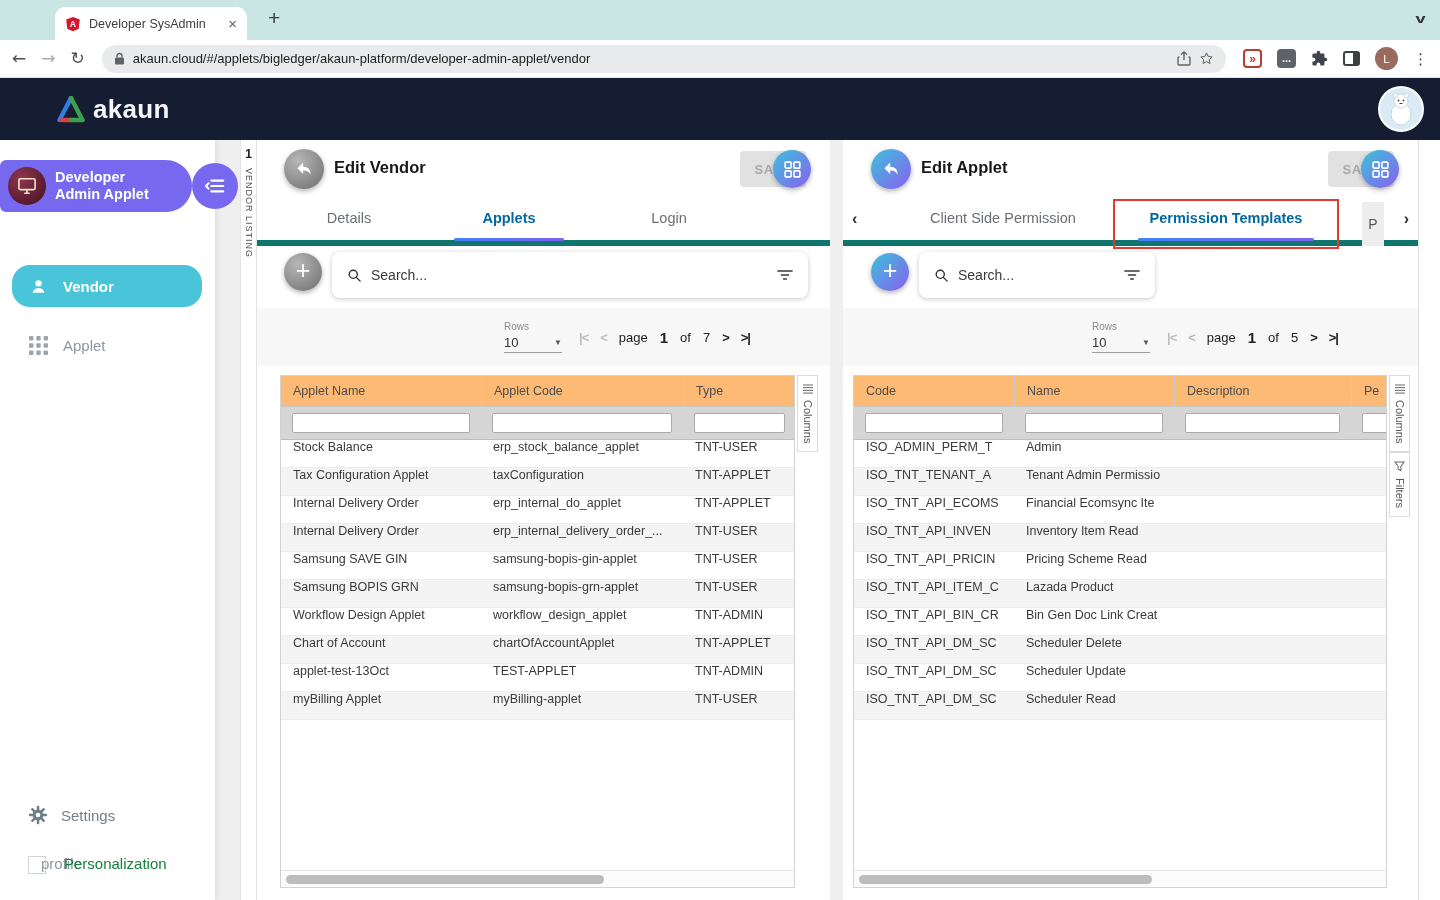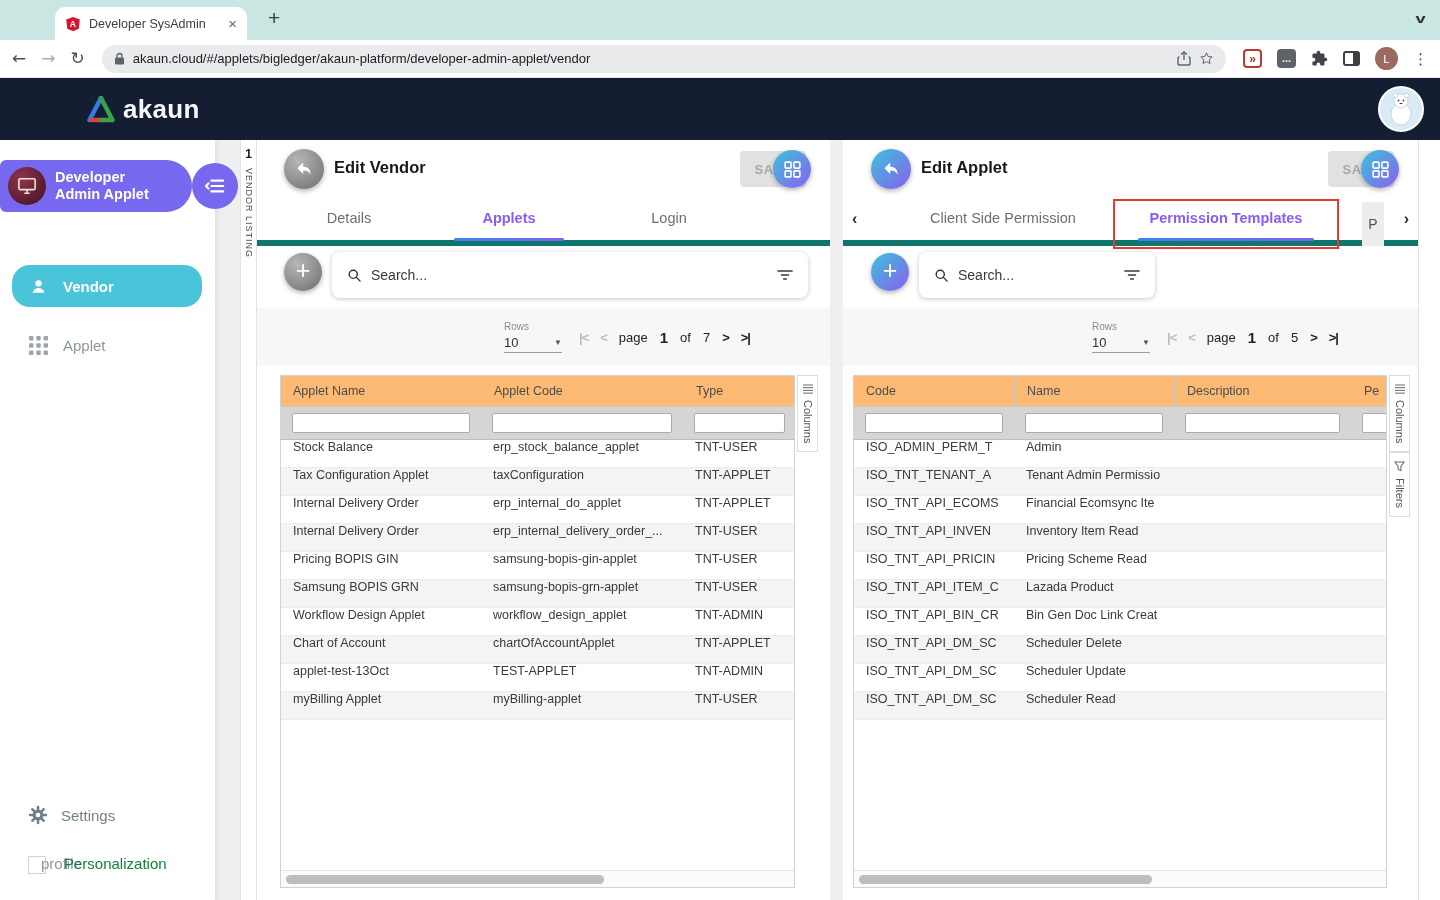--- a/index.html
+++ b/index.html
@@ -22,21 +22,21 @@
 .abspacer{flex:1}
 .extrow{display:flex;align-items:center;gap:15px}
 .ext-red{width:19px;height:19px;border:2px solid #bb3a31;border-radius:4px;color:#bb3a31;font-weight:700;font-size:12px;display:grid;place-items:center;line-height:1}
 .ext-gray{width:19px;height:19px;background:#5f6368;border-radius:4px;color:#fff;font-weight:700;font-size:11px;display:grid;place-items:center;line-height:1}
 .panelbox{width:17px;height:15px;border:2px solid #3c4043;border-radius:3px;position:relative}
 .panelbox::after{content:"";position:absolute;right:0;top:0;bottom:0;width:5px;background:#3c4043}
 .chrome-avatar{width:23px;height:23px;border-radius:50%;background:#9b6a5f;color:#fff;font-size:11.5px;display:grid;place-items:center}
 .kebab{color:#3c4043;font-size:15px;letter-spacing:0}
 
 
-.appheader{height:62px;background:#141d32;display:flex;align-items:center;padding:0 36px;position:relative}
+.appheader{height:62px;background:#141d32;display:flex;align-items:center;padding:0 6px;position:relative}
 .logo{display:flex;align-items:center;gap:7px;margin-left:50px}
 .logo-text{color:#f4f6f8;font-size:26px;font-weight:700;letter-spacing:.3px}
 .penguin{position:absolute;right:16px;top:8px;width:46px;height:46px;border-radius:50%;background:#d9ebf5;border:2.5px solid #fff;display:grid;place-items:center;overflow:hidden}
 
 
 .appbody{position:absolute;top:140px;left:0;right:0;bottom:0;background:#efefef}
 .sidebar{position:absolute;left:0;top:0;bottom:0;width:215px;background:#fff;box-shadow:2px 0 5px rgba(0,0,0,.07);z-index:2}
 .app-pill{position:absolute;left:0;top:20px;width:192px;height:52px;background:#7668ef;border-radius:6px 26px 26px 6px;display:flex;align-items:center;z-index:3}
 .monitor-badge{width:38px;height:38px;border-radius:50%;background:radial-gradient(circle at 35% 30%,#8d3550,#43101f);margin-left:8px;display:grid;place-items:center;flex:none}
 .app-pill-label{color:#fff;font-size:14.5px;font-weight:600;line-height:1.2;margin-left:9px;width:116px}
@@ -67,21 +67,21 @@
 .backbtn.gray{background:radial-gradient(circle at 35% 30%,#b7b7b7,#6d6d6d)}
 .backbtn.grad{background:linear-gradient(135deg,#3bc3da,#8b5ff0)}
 .ptitle{position:absolute;left:78px;top:18px;font-size:16.5px;font-weight:700;color:#181818}
 .savebtn{position:absolute;right:24px;top:11px;width:66px;height:36px;background:#e1e1e1;border:none;border-radius:4px;font-size:13px;font-weight:700;color:#a9a9a9;letter-spacing:.6px}
 .ptabs{position:absolute;top:56px;left:0;right:0;height:50px;border-bottom:6px solid #0f766e}
 .ptabs-inner{position:absolute;top:0;display:flex;height:100%}
 .pleft .ptabs-inner{left:13px}
 .pright .ptabs-inner{left:50px}
 .ptab{display:grid;place-items:center;font-size:14.5px;color:#6b6f73;cursor:pointer}
 .pleft .ptab{width:160px}
-.ptab.active{color:#8b5cf6;font-weight:600;position:relative}
+.ptab.active{color:#0369a1;font-weight:600;position:relative}
 .ptab.active::after{content:"";position:absolute;bottom:-1px;left:25px;right:25px;height:3px;border-radius:2px;background:linear-gradient(90deg,#3f82f6,#7e63f1)}
 .redbox{position:absolute;left:270px;top:3px;width:226px;height:50px;border:2.5px solid #e23b32;z-index:4;pointer-events:none}
 .tab-partial{position:absolute;right:34px;top:6px;width:22px;height:44px;background:#ededed;color:#555;font-size:14px;display:grid;place-items:center;overflow:hidden}
 .chev{position:absolute;top:14px;font-size:16px;color:#2e2e2e;font-weight:700;cursor:pointer}
 .chev.l{left:9px}.chev.r{right:9px}
 .ptools{position:absolute;top:106px;left:0;right:0;height:62px}
 .plusbtn{position:absolute;left:28px;top:7px;width:38px;height:38px;border-radius:50%;border:none;color:#fff;font-size:25px;line-height:1;display:grid;place-items:center;box-shadow:0 2px 5px rgba(0,0,0,.3);cursor:pointer;padding-bottom:3px}
 .plusbtn.gray{background:radial-gradient(circle at 35% 30%,#b7b7b7,#6d6d6d)}
 .plusbtn.grad{background:linear-gradient(135deg,#3bc3da,#8b5ff0)}
 .searchbox{position:absolute;left:76px;top:6px;height:46px;background:#fff;border-radius:8px;box-shadow:0 1px 5px rgba(0,0,0,.22);display:flex;align-items:center;padding:0 15px;gap:9px}
@@ -372,21 +372,21 @@
                 <div class="tcell c0">Internal Delivery Order</div>
                 <div class="tcell c1">erp_internal_do_applet</div>
                 <div class="tcell c2">TNT-APPLET</div>
               </div>
               <div class="trow even">
                 <div class="tcell c0">Internal Delivery Order</div>
                 <div class="tcell c1">erp_internal_delivery_order_...</div>
                 <div class="tcell c2">TNT-USER</div>
               </div>
               <div class="trow odd">
-                <div class="tcell c0">Pricing BOPIS GIN</div>
+                <div class="tcell c0">Samsung SAVE GIN</div>
                 <div class="tcell c1">samsung-bopis-gin-applet</div>
                 <div class="tcell c2">TNT-USER</div>
               </div>
               <div class="trow even">
                 <div class="tcell c0">Samsung BOPIS GRN</div>
                 <div class="tcell c1">samsung-bopis-grn-applet</div>
                 <div class="tcell c2">TNT-USER</div>
               </div>
               <div class="trow odd">
                 <div class="tcell c0">Workflow Design Applet</div>

